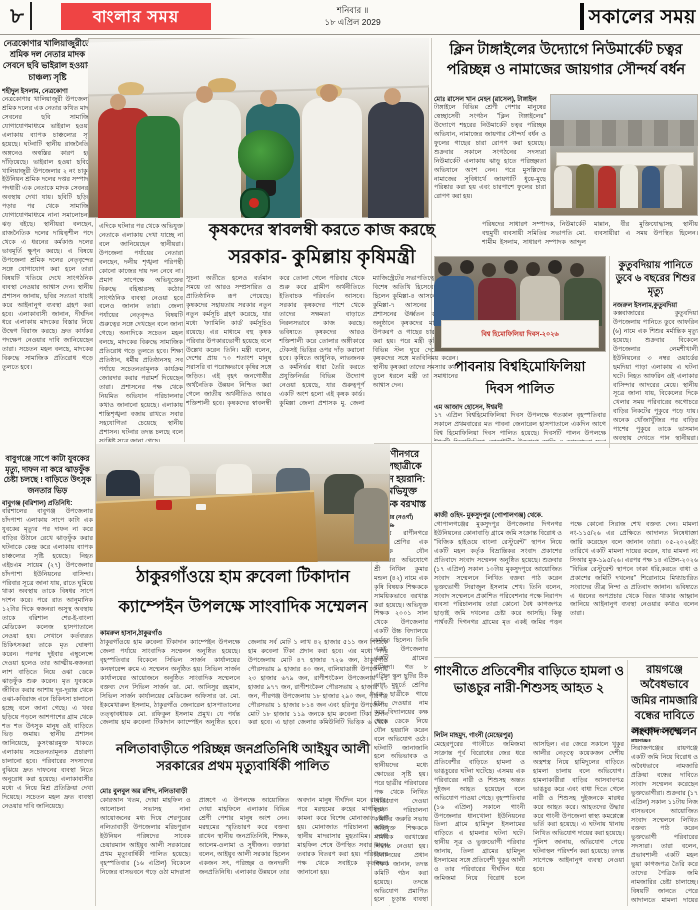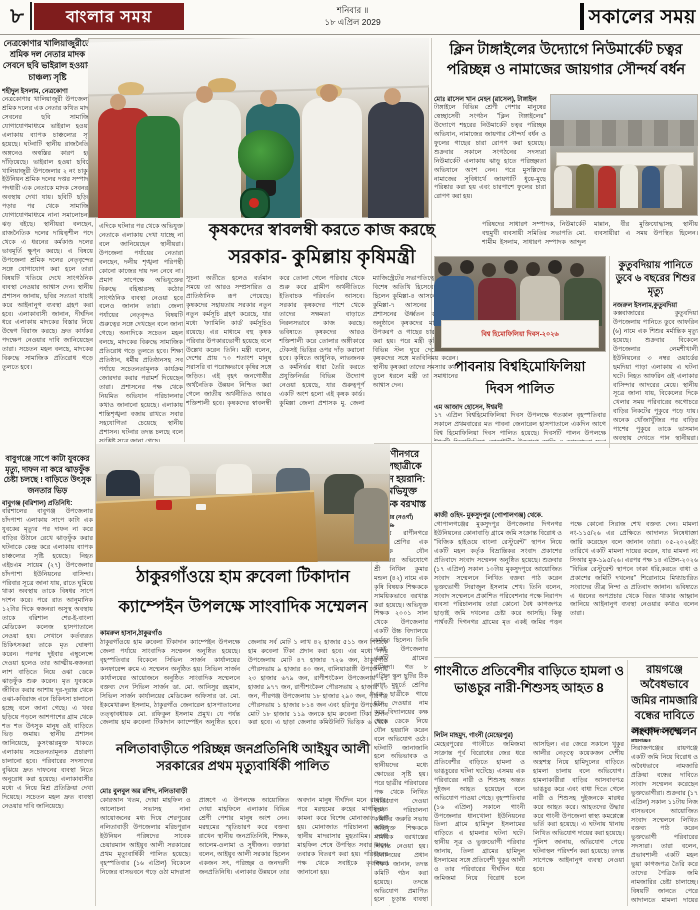--- a/index.html
+++ b/index.html
@@ -30,21 +30,21 @@
   .bannertxt{color:#c2271f;font-weight:bold;font-size:6.5px;text-align:center;line-height:1.2;}
   .datechip{position:absolute;left:6%;bottom:22px;background:#c2271f;color:#fff;font-size:5px;
             font-weight:bold;padding:1px 3px;border-radius:5px;}
 </style>
 </head>
 <body>
 
 <div class="page">
 
   <div class="pageno">৮</div>
-  <div class="section-box" style="background:#7f1d1d;">বাংলার সময়</div>
+  <div class="section-box" style="background:#ef4444;margin-left:27px;">বাংলার সময়</div>
   <div class="dateblock">
     <div>শনিবার ॥</div>
     <div>১৮ এপ্রিল 2029</div>
   </div>
   <div class="brand">সকালের সময়</div>
   <div class="mastrule"></div>
 
   <div class="vline" style="left:95px;top:38px;height:868px;"></div>
   <div class="vline" style="left:184px;top:222px;height:220px;"></div>
   <div class="vline" style="left:431px;top:38px;height:868px;"></div>
@@ -153,21 +153,21 @@
 
   <div class="hl" style="left:96px;top:566px;width:294px;font-size:16.5px;line-height:1.25;">ঠাকুরগাঁওয়ে হাম রুবেলা টিকাদান</div>
   <div class="hl" style="left:96px;top:596px;width:294px;font-size:16.5px;line-height:1.25;">ক্যাম্পেইন উপলক্ষে সাংবাদিক সম্মেলন</div>
   <div class="by" style="left:100px;top:628px;width:160px;">কামরুল হাসান,ঠাকুরগাঁও</div>
   <div class="bd cols2" style="left:100px;top:638px;width:288px;height:96px;">ঠাকুরগাঁওয়ে হাম রুবেলা টিকাদান ক্যাম্পেইন উপলক্ষে জেলা পর্যায়ে সাংবাদিক সম্মেলন অনুষ্ঠিত হয়েছে। বৃহস্পতিবার বিকেলে সিভিল সার্জন কার্যালয়ের কনফারেন্স রুমে এ সম্মেলন অনুষ্ঠিত হয়। সিভিল সার্জন কার্যালয়ের আয়োজনে অনুষ্ঠিত সাংবাদিক সম্মেলনে বক্তব্য দেন সিভিল সার্জন ডা. মো. আনিসুর রহমান, সিভিল সার্জন কার্যালয়ের মেডিকেল অফিসার ডা. মো. ইকমেখারুল ইসলাম, ঠাকুরগাঁও জেনারেল হাসপাতালের তত্ত্বাবধায়ক মো. রফিকুল ইসলাম প্রমুখ। যে পর্যন্ত জেলায় হাম রুবেলা টিকাদান ক্যাম্পেইন অনুষ্ঠিত হবে। জেলায় সর্ব মোট ১ লাখ ৪২ হাজার ৫১১ জন শিশুকে হাম রুবেলা টিকা প্রদান করা হবে। এর মধ্যে সদর উপজেলায় মোট ৪৭ হাজার ৭২৬ জন, ঠাকুরগাঁও পৌরসভায় ৯ হাজার ৪০ জন, বালিয়াডাঙ্গী উপজেলায় ২৩ হাজার ৬৭৯ জন, রাণীশংকৈল উপজেলায় ২১ হাজার ৯৭৭ জন, রাণীশংকৈল পৌরসভায় ২ হাজার ২০ জন, পীরগঞ্জ উপজেলায় ১৮ হাজার ২৯০ জন, পীরগঞ্জ পৌরসভায় ১ হাজার ৮১৪ জন এবং হরিপুর উপজেলায় মোট ১৮ হাজার ১১৯ জনকে হাম রুবেলা টিকা প্রদান করা হবে। এ ছাড়া জেলার কমিউনিটি ভিত্তিক ৬ থেকে ৫৯ মাস বয়সী শিশু ১ লাখ ৪৮ হাজার ৪০৯ জন এবং ৫ বছরের কম বয়সী শিশুর সংখ্যা মোট ১৪ হাজার ১০২ জন হাম রুবেলা টিকার আওতায় রয়েছে। জেলায় স্থায়ী-অস্থায়ী মিলে সর্বমোট ১ হাজার ৩৫৬ টি টিকাদান কেন্দ্রে এ টিকা কার্যক্রম অনুষ্ঠিত হবে বলে জানান তিনি।</div>
 
   <div class="hl" style="left:96px;top:740px;width:294px;font-size:12.8px;line-height:1.35;">নলিতাবাড়ীতে পরিচ্ছন্ন জনপ্রতিনিধি আইয়ুব আলী সরকারের প্রথম মৃত্যুবার্ষিকী পালিত</div>
   <div class="by" style="left:100px;top:786px;width:160px;">মোঃ বুলবুল অর রশিদ, নলিতাবাড়ী</div>
   <div class="bd cols3" style="left:100px;top:796px;width:288px;height:110px;">কোরআন খতম, দোয়া মাহফিল ও আলোচনা সভাসহ নানা আয়োজনের মধ্য দিয়ে শেরপুরের নলিতাবাড়ী উপজেলার মরিচপুরান ইউনিয়ন পরিষদের সাবেক চেয়ারম্যান আইয়ুব আলী সরকারের প্রথম মৃত্যুবার্ষিকী পালিত হয়েছে। বৃহস্পতিবার (১৬ এপ্রিল) বিকেলে নিজের বাসভবনে গড়ে ওঠা মাদরাসা প্রাঙ্গণে এ উপলক্ষে আয়োজিত দোয়া মাহফিলে এলাকার বিভিন্ন শ্রেণী পেশার মানুষ অংশ নেন। মরহুমের স্মৃতিচারণ করে বক্তব্য রাখেন স্থানীয় জনপ্রতিনিধি, শিক্ষক, আলেম-ওলামা ও সুধীজন। বক্তারা বলেন, আইয়ুব আলী সরকার ছিলেন একজন সৎ, পরিচ্ছন্ন ও জনদরদী জনপ্রতিনিধি। এলাকার উন্নয়নে তার অবদান মানুষ দীর্ঘদিন মনে রাখবে। পরে মরহুমের রুহের মাগফিরাত কামনা করে বিশেষ মোনাজাত করা হয়। মোনাজাত পরিচালনা করেন স্থানীয় মাদরাসার মুহতামিম। দোয়া মাহফিল শেষে উপস্থিত সবার মাঝে তবারক বিতরণ করা হয়। পরিবারের পক্ষ থেকে সবাইকে কৃতজ্ঞতা জানানো হয়।</div>
 
-  <div class="hl" style="left:434px;top:662px;width:190px;font-size:12.8px;line-height:1.35;">গাংনীতে প্রতিবেশীর বাড়িতে হামলা ও ভাঙচুর নারী-শিশুসহ আহত 8</div>
+  <div class="hl" style="left:434px;top:662px;width:190px;font-size:12.8px;line-height:1.35;">গাংনীতে প্রতিবেশীর বাড়িতে হামলা ও ভাঙচুর নারী-শিশুসহ আহত ২</div>
   <div class="by" style="left:434px;top:730px;width:190px;">লিটন মাহমুদ, গাংনী (মেহেরপুর)</div>
   <div class="bd cols2" style="left:434px;top:740px;width:190px;height:166px;">মেহেরপুরের গাংনীতে জমিজমা সংক্রান্ত পূর্ব বিরোধের জের ধরে প্রতিবেশীর বাড়িতে হামলা ও ভাঙচুরের ঘটনা ঘটেছে। এসময় এক পরিবারের নারী ও শিশুসহ অন্তত দুইজন আহত হয়েছেন বলে অভিযোগ পাওয়া গেছে। বৃহস্পতিবার (১৬ এপ্রিল) সকালে গাংনী উপজেলার ধানখোলা ইউনিয়নের তিলা গ্রামে হামিদুল ইসলামের বাড়িতে এ হামলার ঘটনা ঘটে। স্থানীয় সূত্র ও ভুক্তভোগী পরিবার জানায়, তিলা গ্রামের হামিদুল ইসলামের সঙ্গে প্রতিবেশী খুকুর আলী ও তার পরিবারের দীর্ঘদিন ধরে জমিজমা নিয়ে বিরোধ চলে আসছিল। এর জেরে সকালে খুকুর আলীর নেতৃত্বে কয়েকজন দেশীয় অস্ত্রশস্ত্র নিয়ে হামিদুলের বাড়িতে হামলা চালায় বলে অভিযোগ। হামলাকারীরা বাড়ির আসবাবপত্র ভাঙচুর করে এবং বাধা দিতে গেলে নারী ও শিশুসহ দুইজনকে মারধর করে আহত করে। আহতদের উদ্ধার করে গাংনী উপজেলা স্বাস্থ্য কমপ্লেক্সে ভর্তি করা হয়েছে। এ ঘটনায় থানায় লিখিত অভিযোগ দায়ের করা হয়েছে। পুলিশ জানায়, অভিযোগ পেয়ে ঘটনাস্থল পরিদর্শন করা হয়েছে। তদন্ত সাপেক্ষে আইনানুগ ব্যবস্থা নেওয়া হবে।</div>
 
   <div class="hl" style="left:631px;top:662px;width:67px;font-size:11px;line-height:1.4;">রায়গঞ্জে অবৈধভাবে জমির নামজারি বন্ধের দাবিতে সংবাদ সম্মেলন</div>
   <div class="by" style="left:631px;top:726px;width:67px;height:16px;font-size:5.8px;">নাইমুল ইসলাম আবির, রায়গঞ্জঃ</div>
   <div class="bd" style="left:631px;top:744px;width:67px;height:162px;">সিরাজগঞ্জের রায়গঞ্জে একটি জমি নিয়ে বিরোধ ও অবৈধভাবে নামজারি প্রক্রিয়া বন্ধের দাবিতে সংবাদ সম্মেলন করেছেন ভুক্তভোগীরা। শুক্রবার (১৭ এপ্রিল) সকাল ১১টায় নিজ বাসভবনে আয়োজিত সংবাদ সম্মেলনে লিখিত বক্তব্য পাঠ করেন ভুক্তভোগী পরিবারের সদস্যরা। তারা বলেন, প্রভাবশালী একটি মহল ভুয়া কাগজপত্র তৈরি করে তাদের পৈত্রিক জমি নামজারির চেষ্টা চালাচ্ছে। বিষয়টি জানতে পেরে আদালতে মামলা দায়ের করা হয়েছে। মামলা চলমান থাকা অবস্থায় নামজারি কার্যক্রম বন্ধ রাখার দাবি জানান তারা। অন্যথায় কঠোর কর্মসূচি দেওয়ার ঘোষণা দেন ভুক্তভোগীরা। প্রশাসনের হস্তক্ষেপ কামনা করেছেন তারা।</div>
 
 </div>
 
 </body></html>

